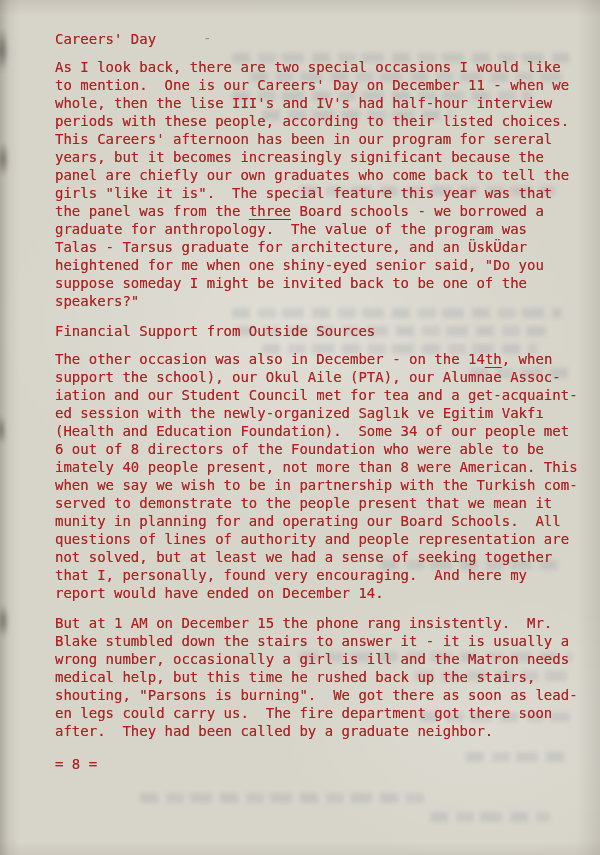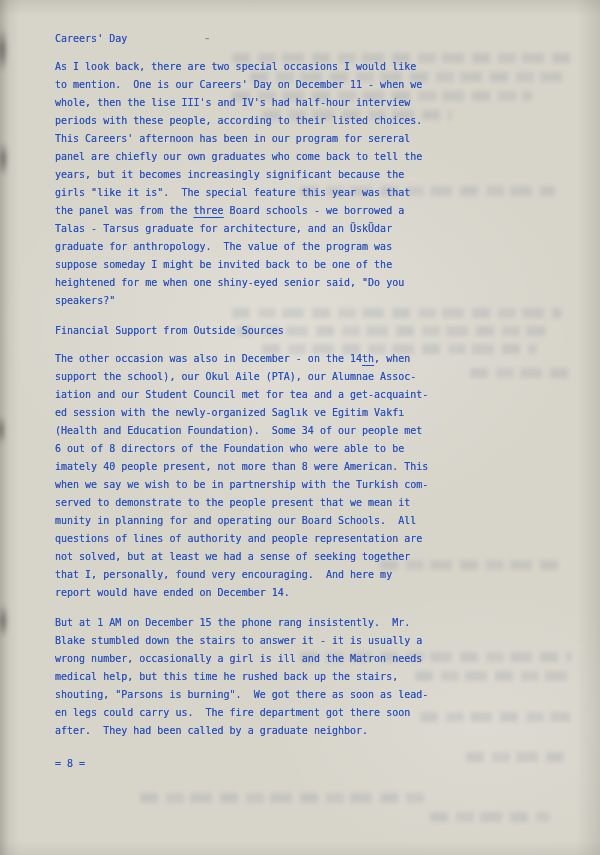--- a/index.html
+++ b/index.html
@@ -21,22 +21,22 @@
       linear-gradient(180deg, rgba(55,50,42,0.10), rgba(55,50,42,0) 16px),
       linear-gradient(0deg, rgba(55,50,42,0.07), rgba(55,50,42,0) 14px);
   }
 
   
   .doc {
     position: absolute;
     left: 55px;
     top: 30px;
     width: 536px;
-    color: #1d4ed8;
-    font-size: 10px;
+    color: #b91c1c;
+    font-size: 14px;
     line-height: 18px;
     text-shadow: 0 0 0.6px rgba(58,56,48,0.55);
     z-index: 2;
   }
   .line { white-space: pre; }
   .heading { margin: 0 0 10px 0; }
   .heading + .para { margin-top: 8px; }
   .heading.subsequent { margin-top: 6px; }
   .para { margin: 0 0 12px 0; }
   .u {
@@ -117,28 +117,28 @@
 
 <div class="doc">
 
   <div class="heading line"><span>Careers' Day</span></div>
     <div class="para">
       <div class="line"><span>As I look back, there are two special occasions I would like</span></div>
       <div class="line"><span>to mention.  One is our Careers' Day on December 11 - when we</span></div>
       <div class="line"><span>whole, then the lise III's and IV's had half-hour interview</span></div>
       <div class="line"><span>periods with these people, according to their listed choices.</span></div>
       <div class="line"><span>This Careers' afternoon has been in our program for sereral</span></div>
+      <div class="line"><span>years, but it becomes increasingly significant because the</span></div>
       <div class="line"><span>panel are chiefly our own graduates who come back to tell the</span></div>
-      <div class="line"><span>years, but it becomes increasingly significant because the</span></div>
       <div class="line"><span>girls "like it is".  The special feature this year was that</span></div>
       <div class="line"><span>the panel was from the </span><span class="u">three</span><span> Board schools - we borrowed a</span></div>
+      <div class="line"><span>graduate for anthropology.  The value of the program was</span></div>
       <div class="line"><span>Talas - Tarsus graduate for architecture, and an ÜskÜdar</span></div>
-      <div class="line"><span>graduate for anthropology.  The value of the program was</span></div>
+      <div class="line"><span>heightened for me when one shiny-eyed senior said, "Do you</span></div>
       <div class="line"><span>suppose someday I might be invited back to be one of the</span></div>
-      <div class="line"><span>heightened for me when one shiny-eyed senior said, "Do you</span></div>
       <div class="line"><span>speakers?"</span></div>
     </div>
     <div class="heading line subsequent"><span>Financial Support from Outside Sources</span></div>
     <div class="para">
       <div class="line"><span>The other occasion was also in December - on the 14</span><span class="u">th</span><span>, when</span></div>
       <div class="line"><span>support the school), our Okul Aile (PTA), our Alumnae Assoc-</span></div>
       <div class="line"><span>iation and our Student Council met for tea and a get-acquaint-</span></div>
       <div class="line"><span>ed session with the newly-organized Saglık ve Egitim Vakfı</span></div>
       <div class="line"><span>(Health and Education Foundation).  Some 34 of our people met</span></div>
       <div class="line"><span>6 out of 8 directors of the Foundation who were able to be</span></div>

